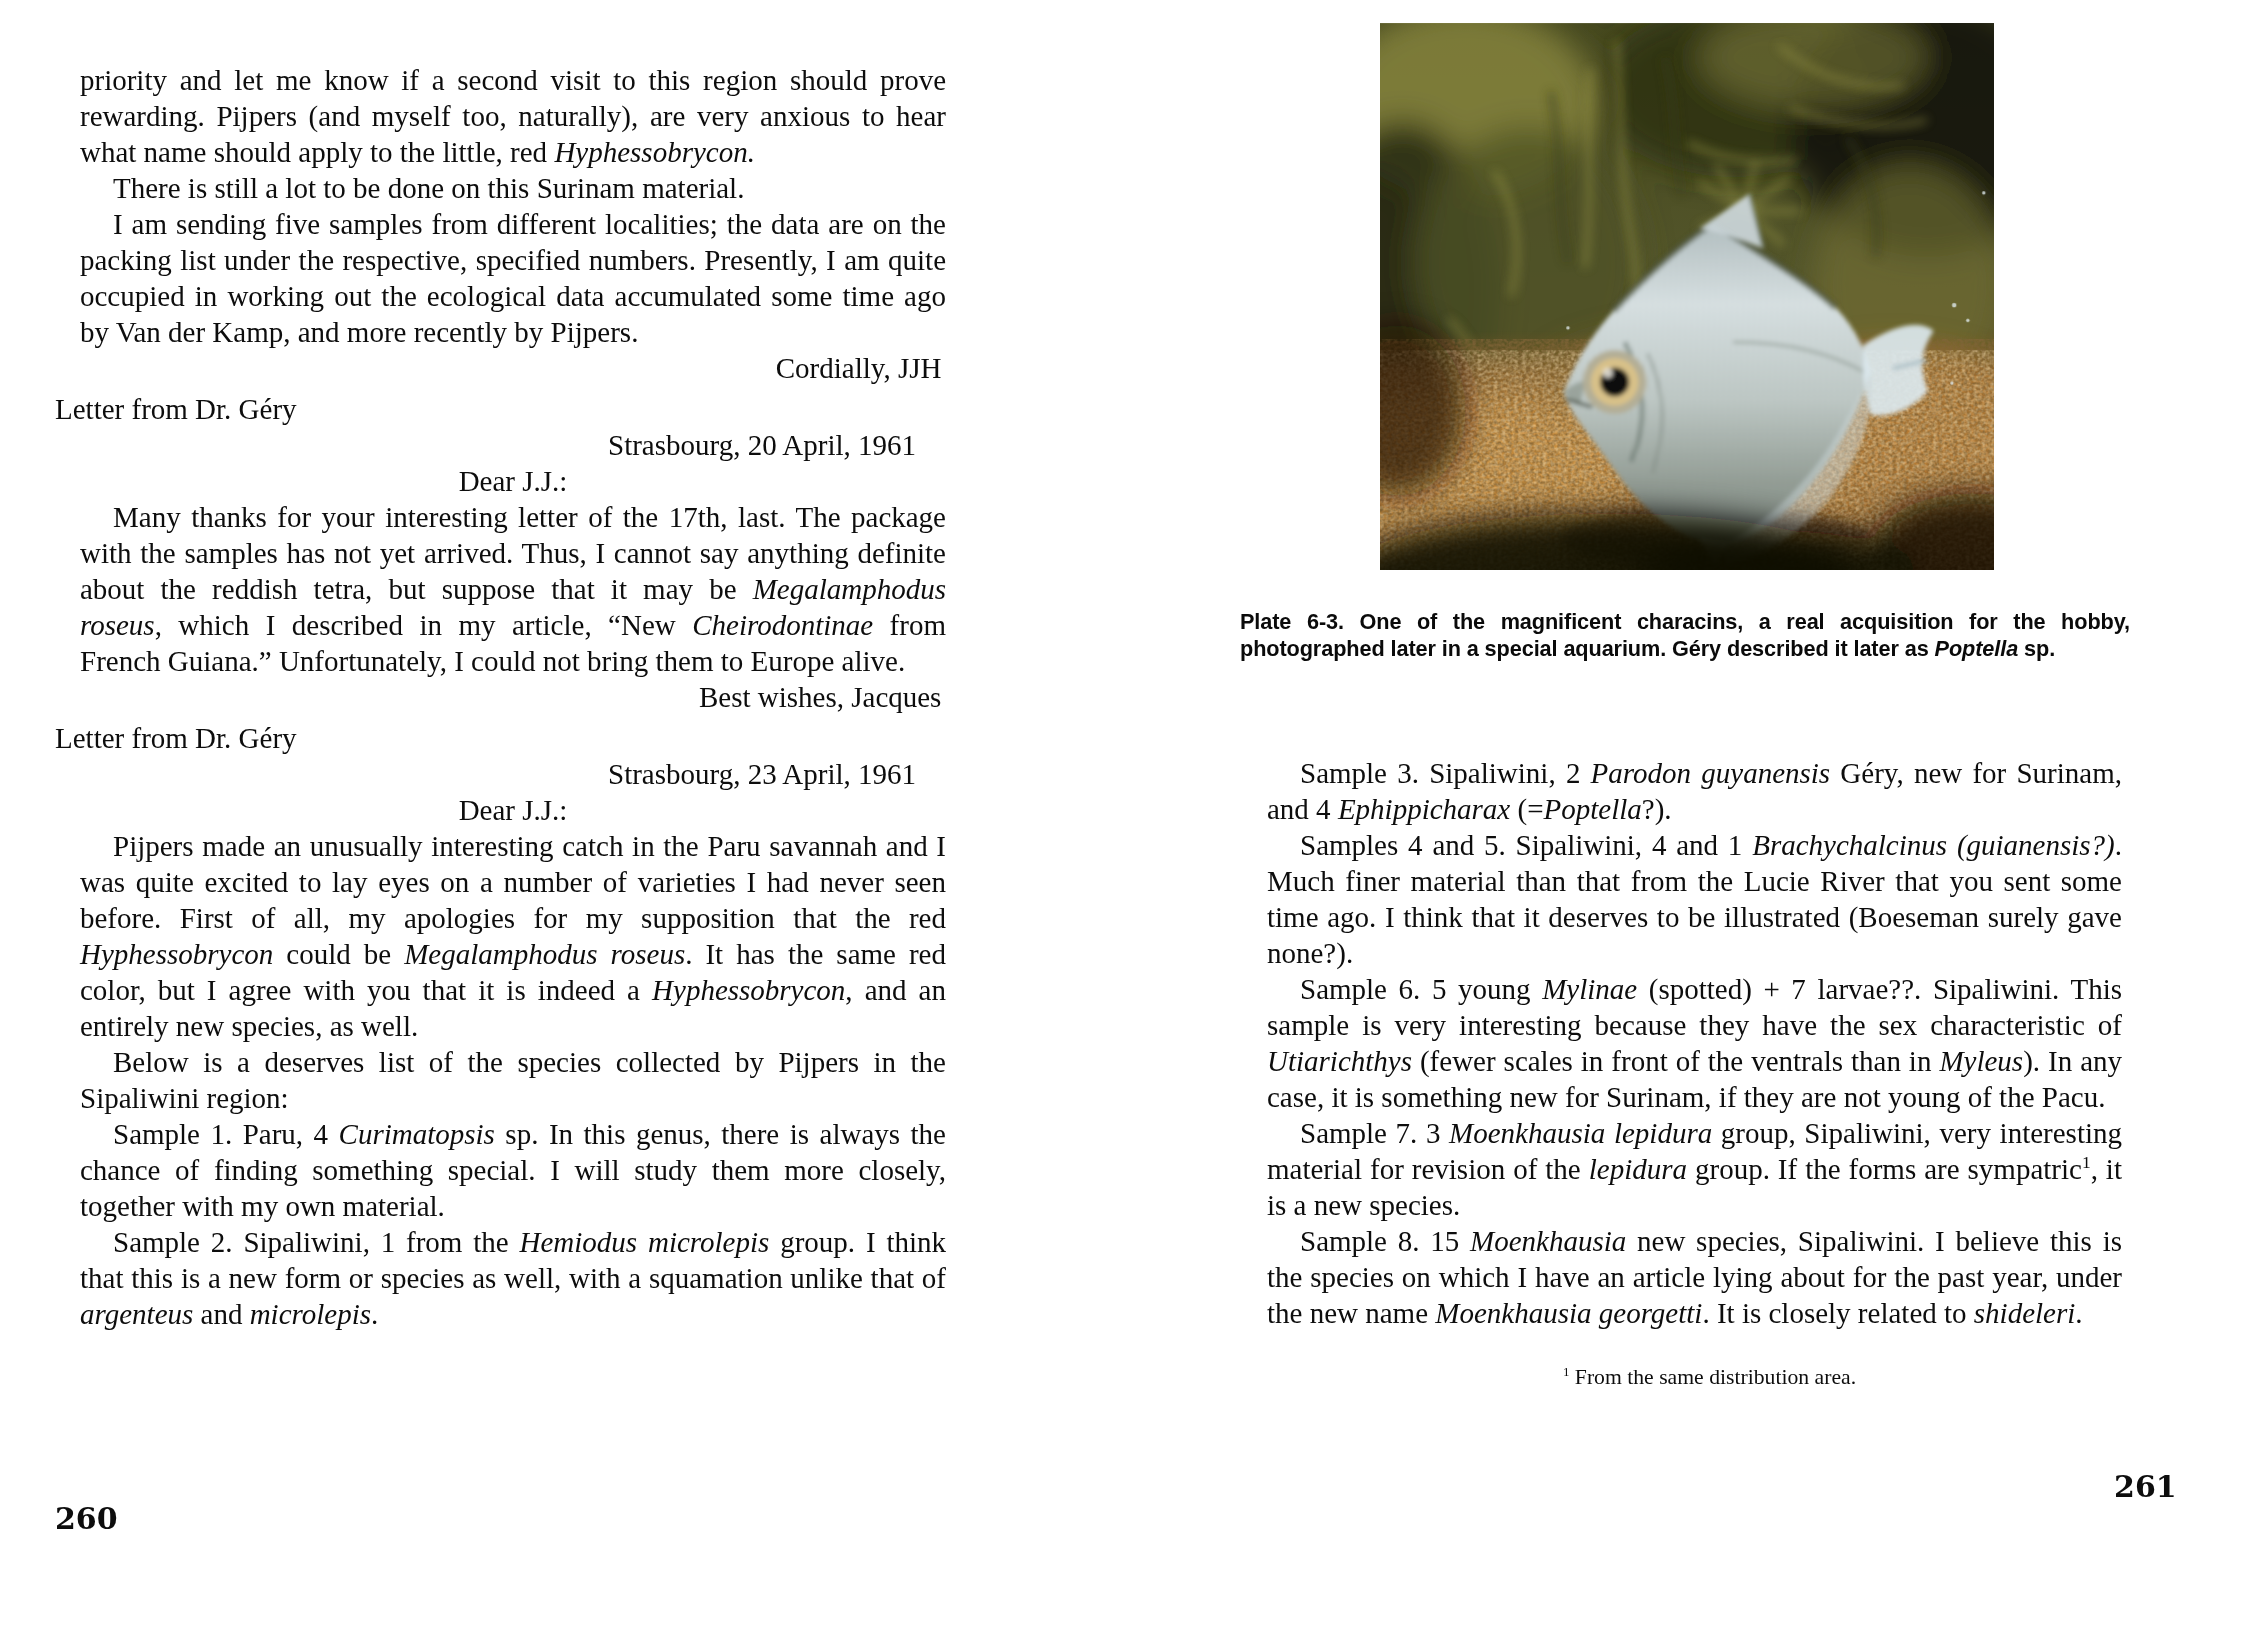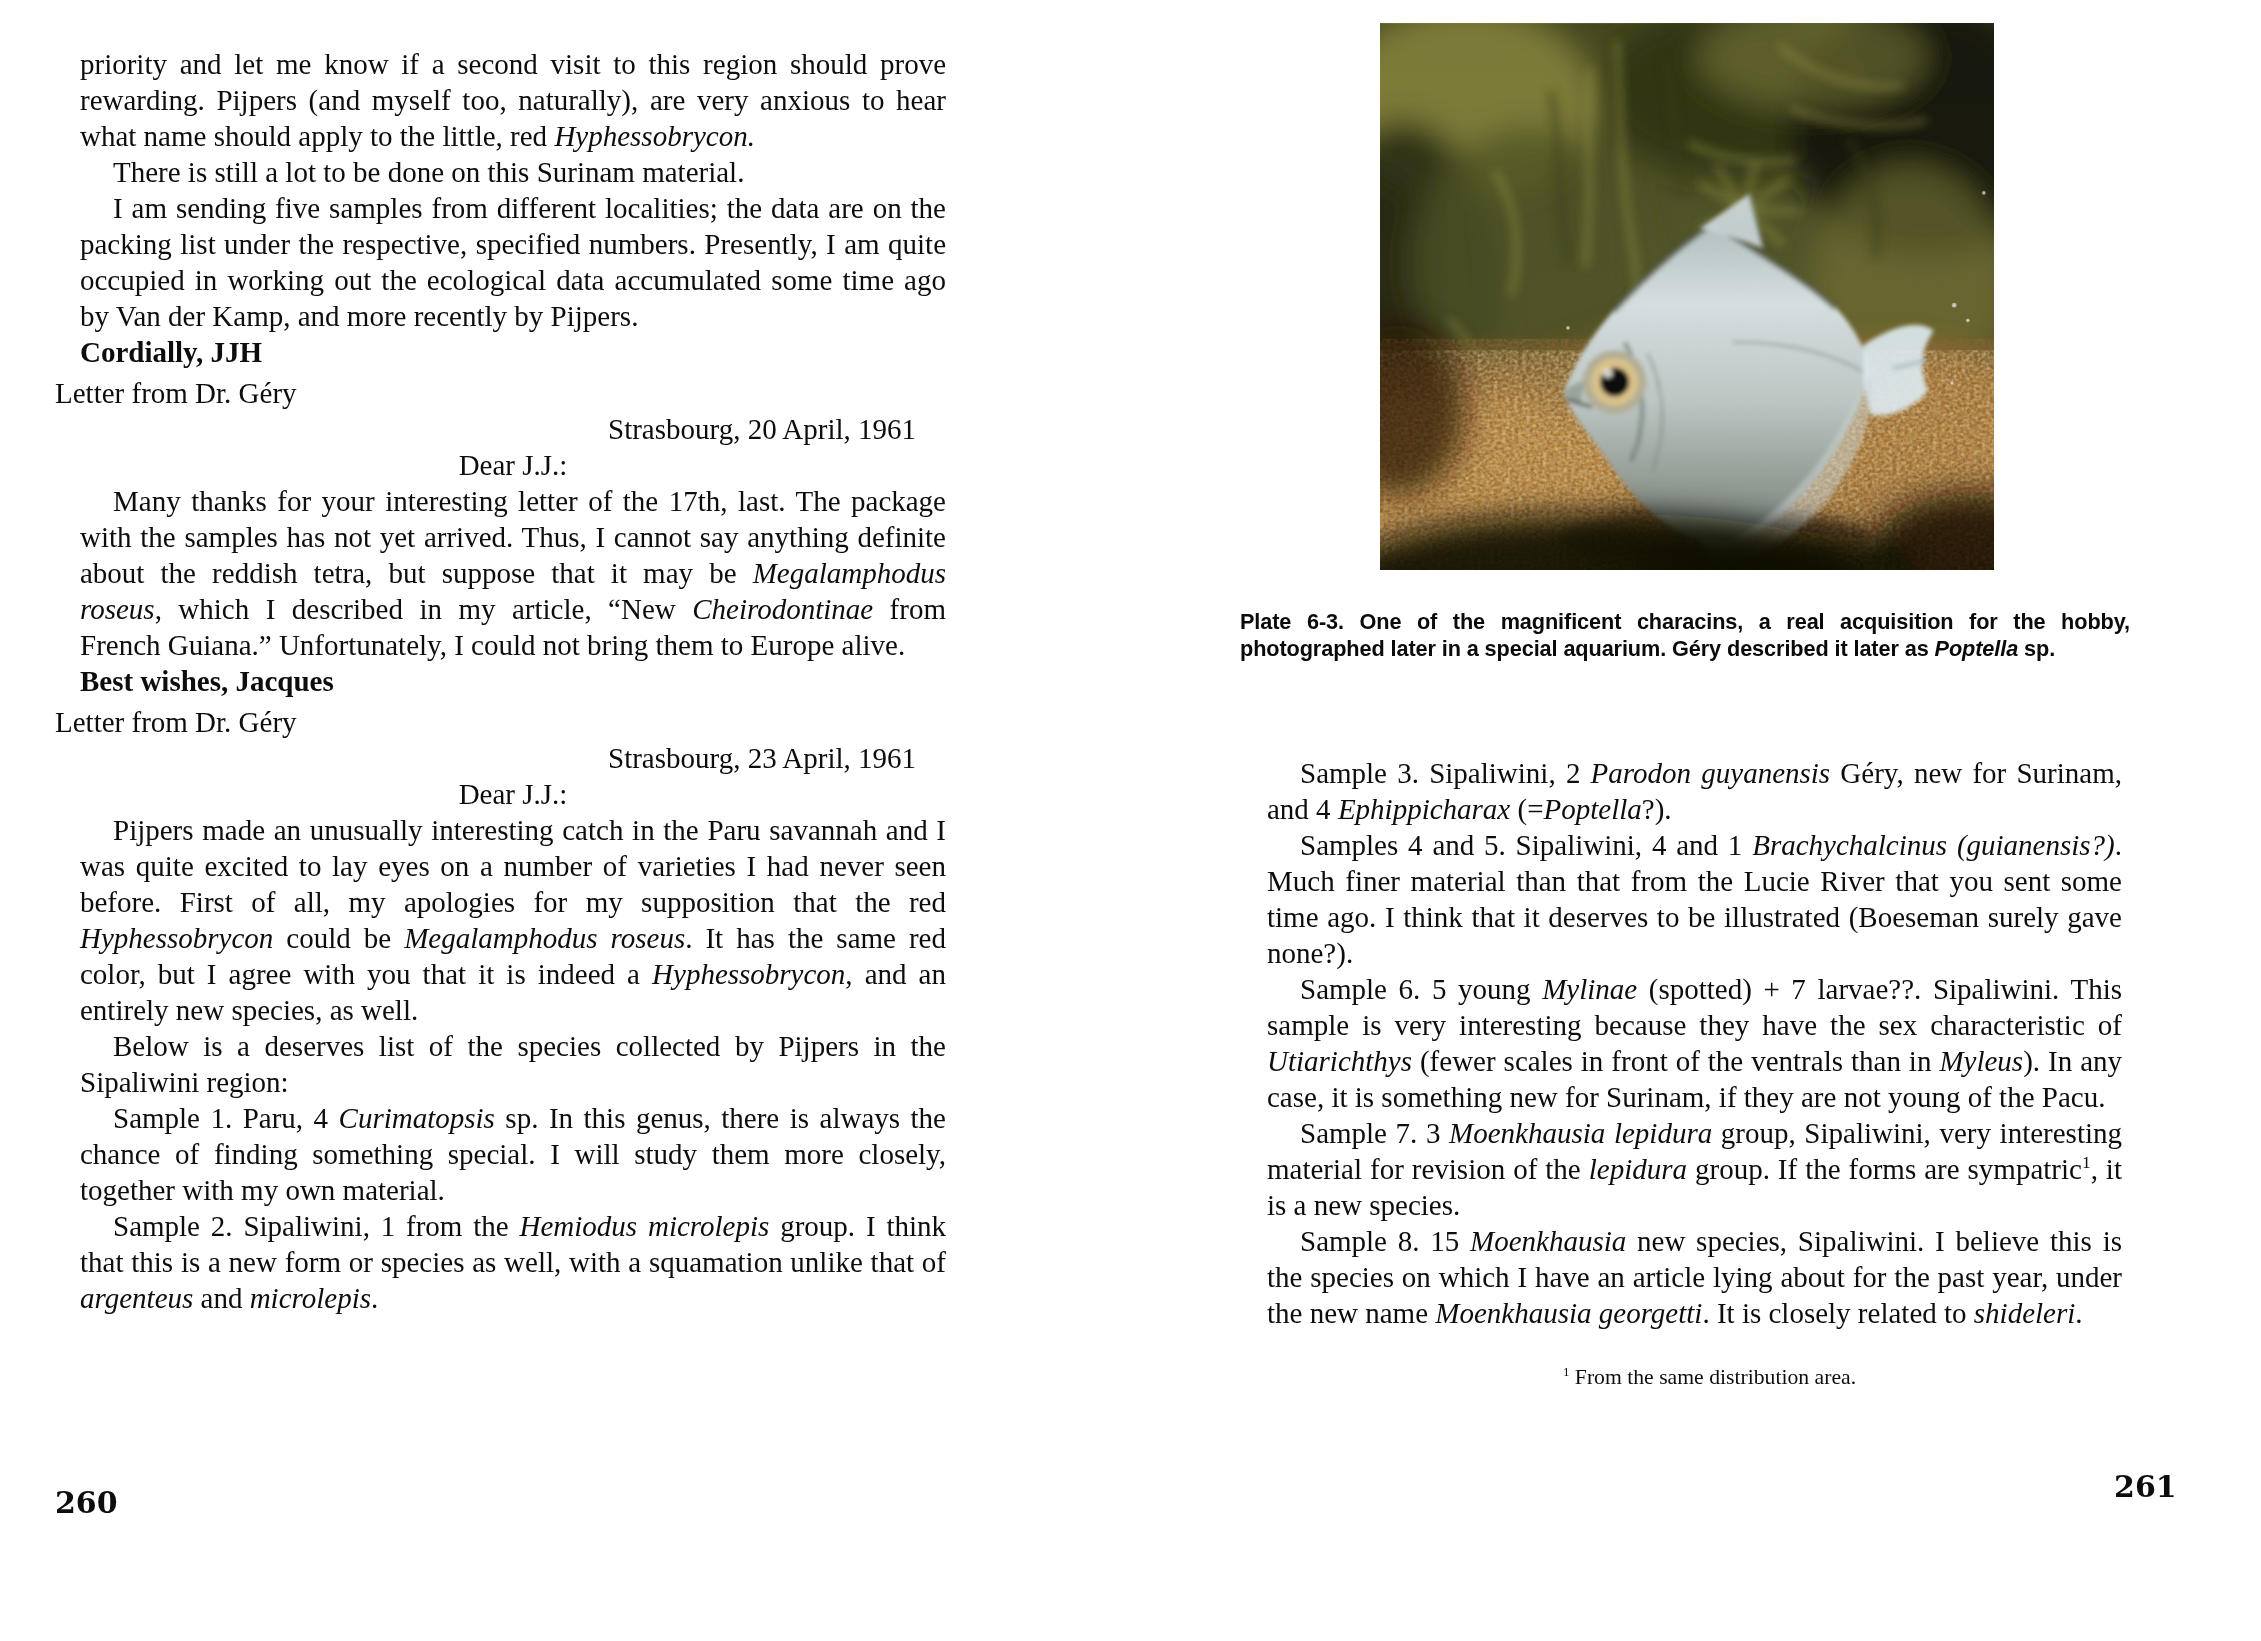--- a/index.html
+++ b/index.html
@@ -1,30 +1,30 @@
 <!DOCTYPE html>
 <html style="font-size:9px"><head>
 <meta charset="utf-8">
 <style>
   html,body{margin:0;padding:0;}
   body{
     width:2261px;height:1641px;position:relative;background:#ffffff;
     font-family:"Liberation Serif", serif;color:#0d0d0d;overflow:hidden;
   }
   .page{position:absolute;}
-  .page-left{left:55px;top:46px;width:891px;}
+  .page-left{left:55px;top:62px;width:891px;}
   .page-right{left:1240px;top:23px;width:939px;height:1596px;}
 
   p{margin:0;font-size:29px;line-height:36px;text-align:justify;}
   .indent{text-indent:33px;}
   .body-block{margin-left:25px;}
   .letter-heading{font-size:29px;line-height:36px;font-weight:normal;margin:5px 0 0 0;text-align:left;}
   .dateline{text-align:right;padding-right:30px;}
   .salutation{text-align:center;}
-  .closing{text-align:left;padding-right:4.6px;font-weight:bold;}
+  .closing{text-align:right;padding-right:4.6px;}
   .etc-line{text-align:left;}
 
   .page-number{position:absolute;font-family:"DejaVu Serif", serif;font-weight:700;font-size:30px;line-height:30px;}
   .pn-left{left:0;top:1442px;}
   .pn-right{right:2.3px;top:1449px;}
 
   .plate{margin:0;padding:0;}
   .photo-frame{width:614px;height:547px;margin-left:140px;overflow:hidden;}
   .photo-frame svg{display:block;}
   .plate-caption{

